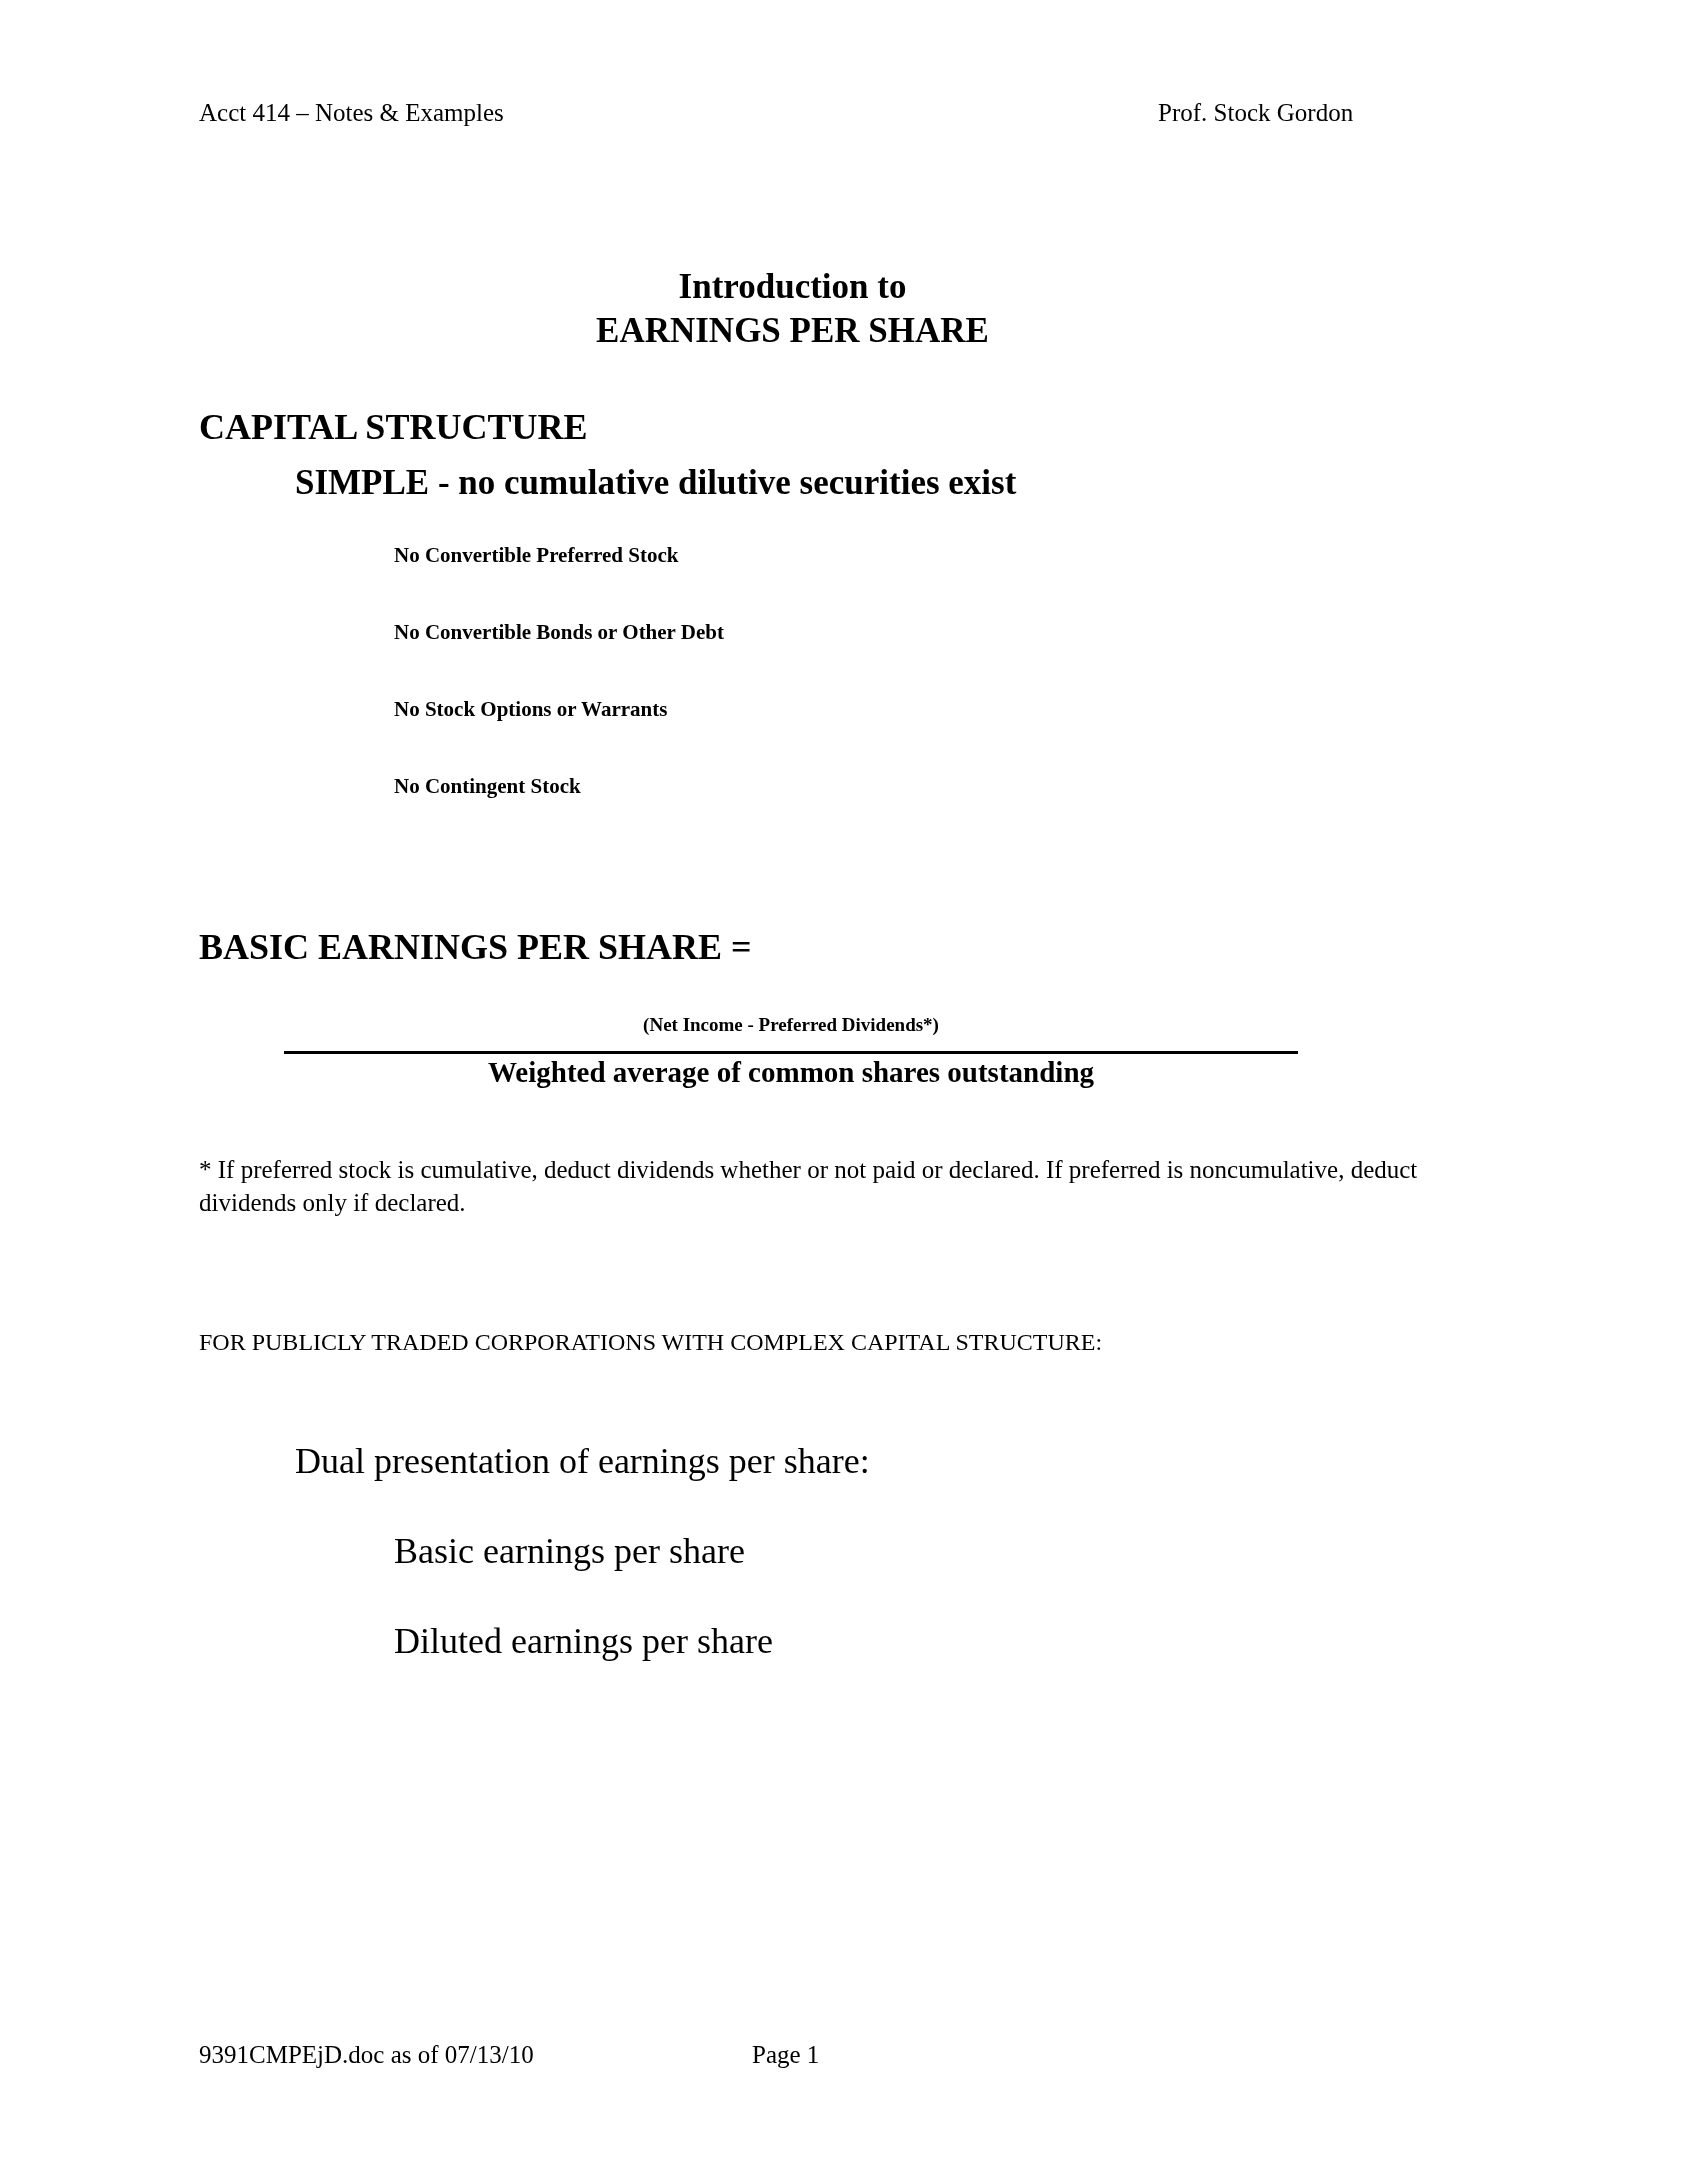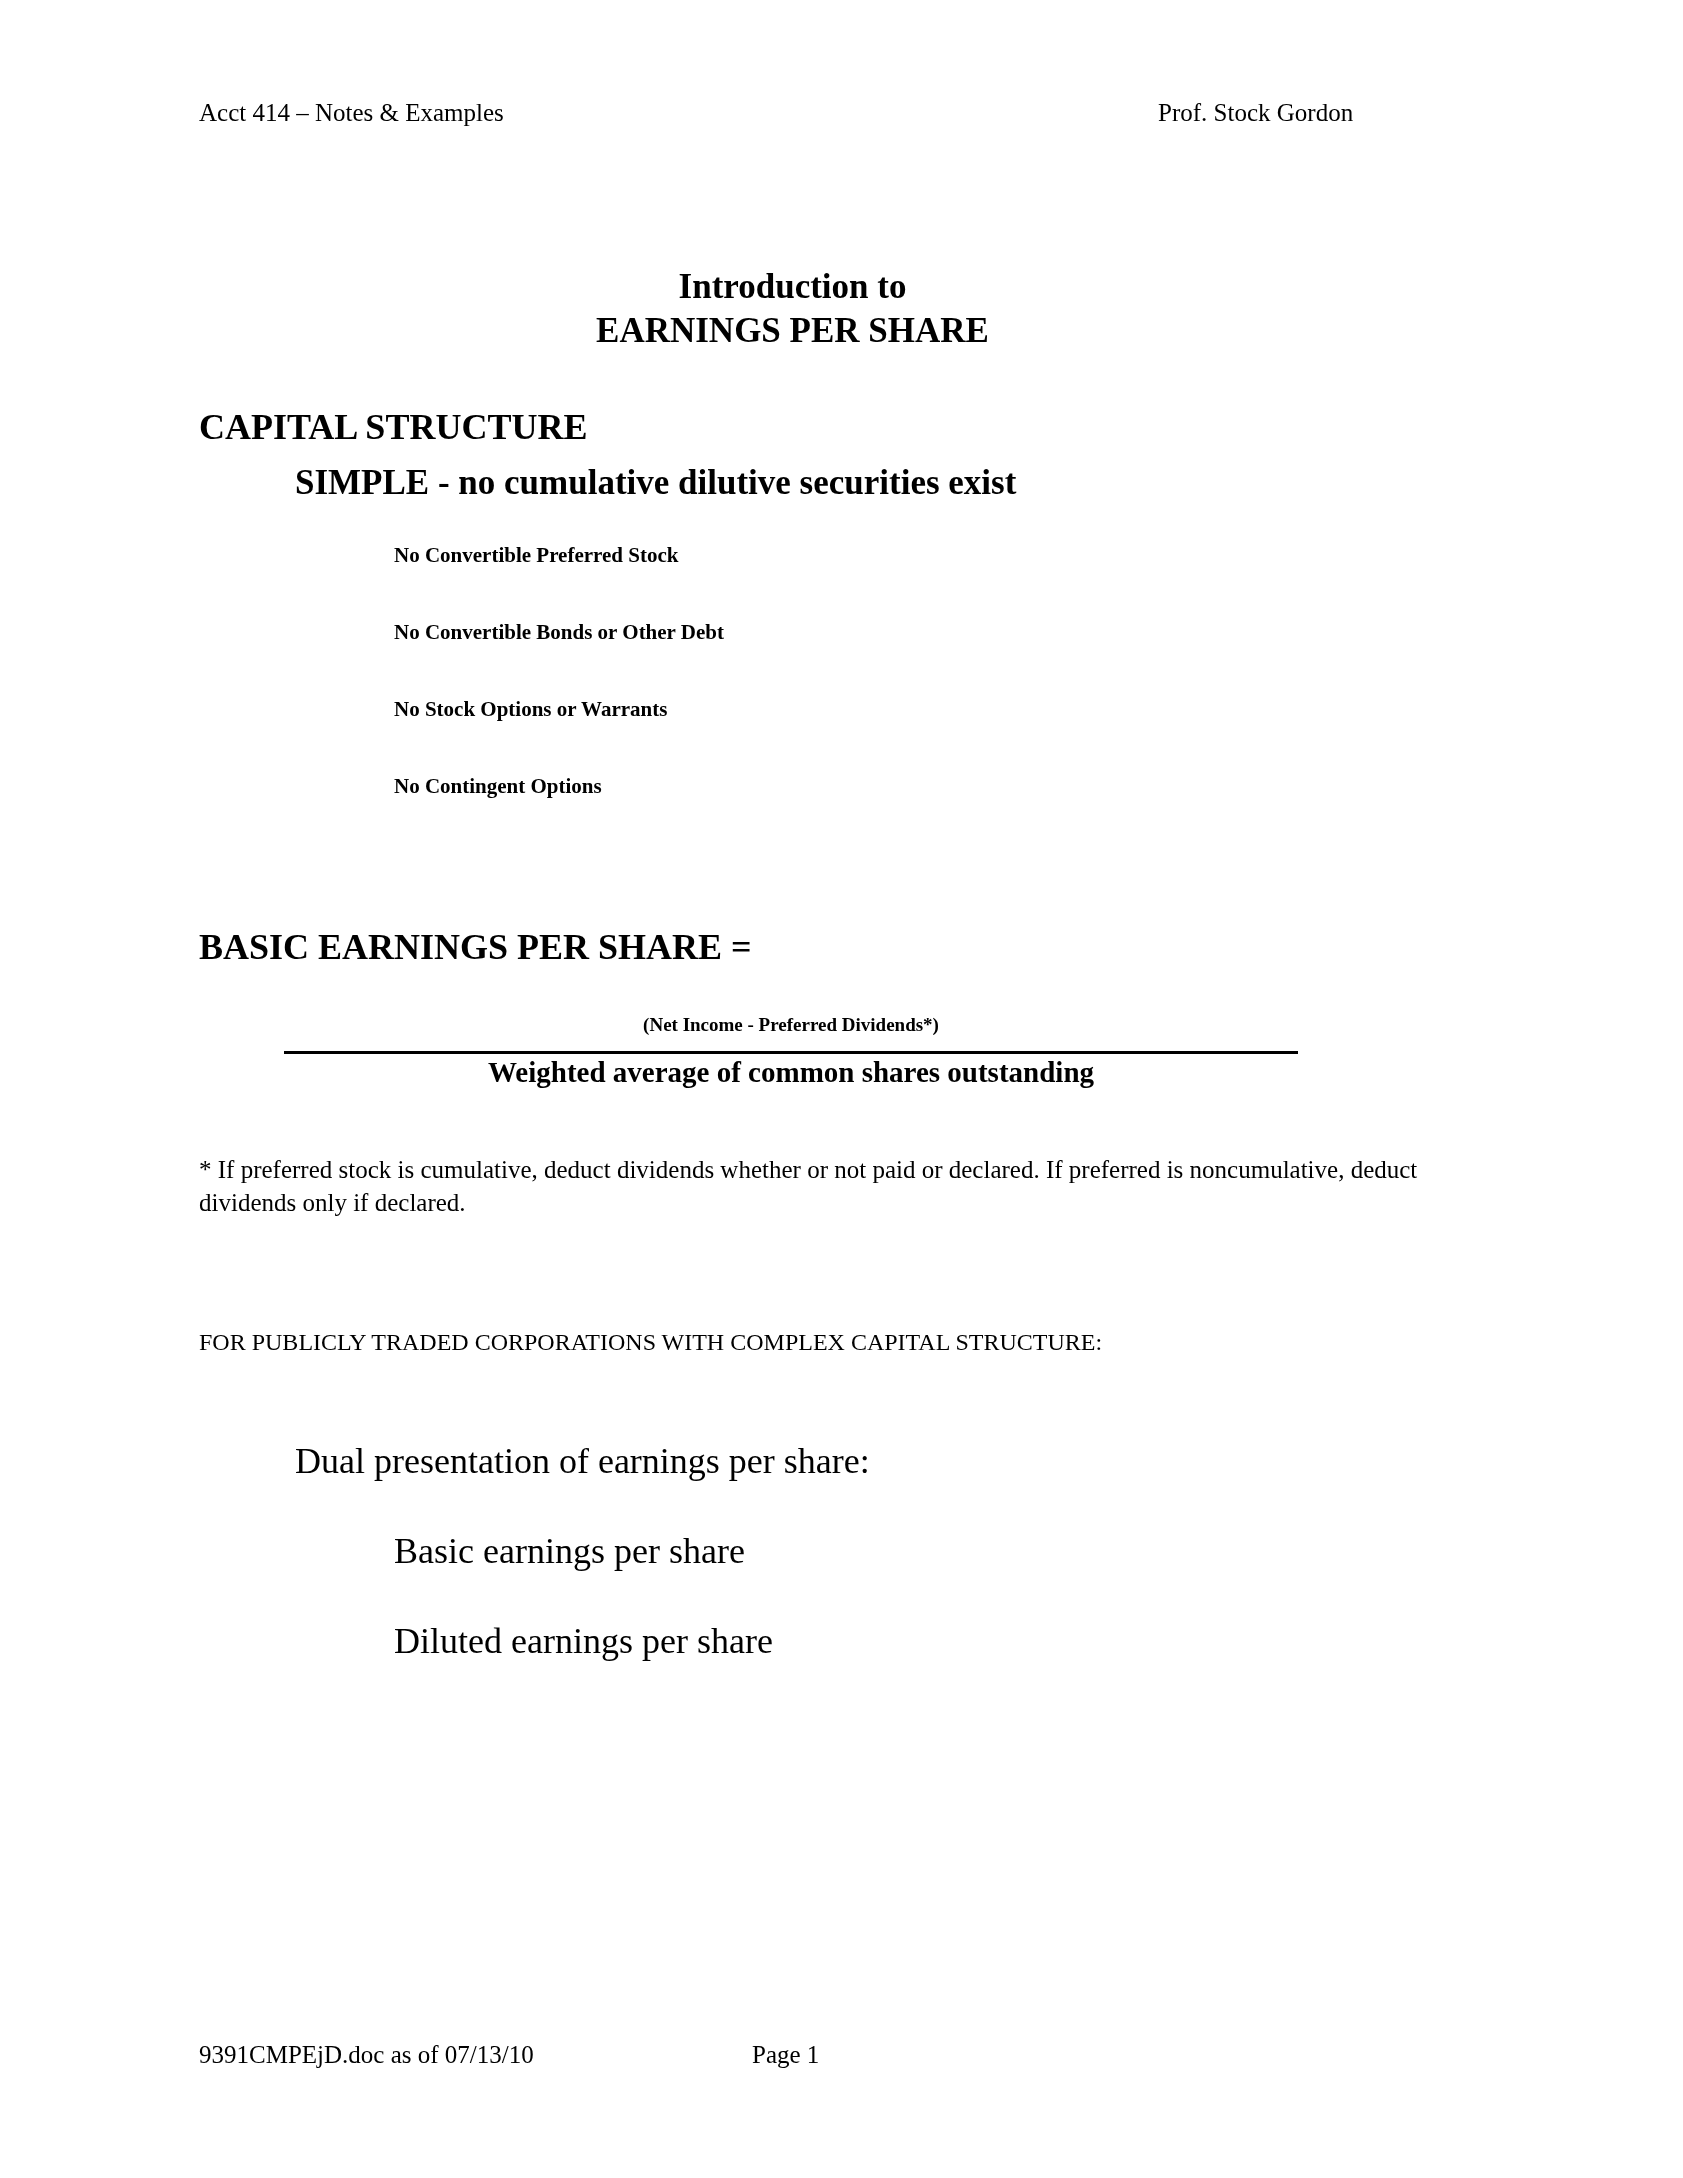--- a/index.html
+++ b/index.html
@@ -89,21 +89,21 @@
   <div class="abs title title-1">Introduction to</div>
   <div class="abs title title-2">EARNINGS PER SHARE</div>
 </div>
 
 <section>
   <div class="abs h-capital">CAPITAL STRUCTURE</div>
   <div class="abs h-simple">SIMPLE - no cumulative dilutive securities exist</div>
   <div class="abs bullet b1">No Convertible Preferred Stock</div>
   <div class="abs bullet b2">No Convertible Bonds or Other Debt</div>
   <div class="abs bullet b3">No Stock Options or Warrants</div>
-  <div class="abs bullet b4">No Contingent Options</div>
+  <div class="abs bullet b4">No Contingent Stock</div>
 </section>
 
 <section>
   <div class="abs h-basic">BASIC EARNINGS PER SHARE =</div>
   <div>
     <div class="abs numerator">(Net Income  -  Preferred Dividends*)</div>
     <div class="fraction-rule"></div>
     <div class="abs denominator">Weighted average of common shares outstanding</div>
   </div>
   <div class="abs footnote">* If preferred stock is cumulative, deduct dividends whether or not paid or declared.  If preferred is noncumulative, deduct dividends only if declared.</div>

